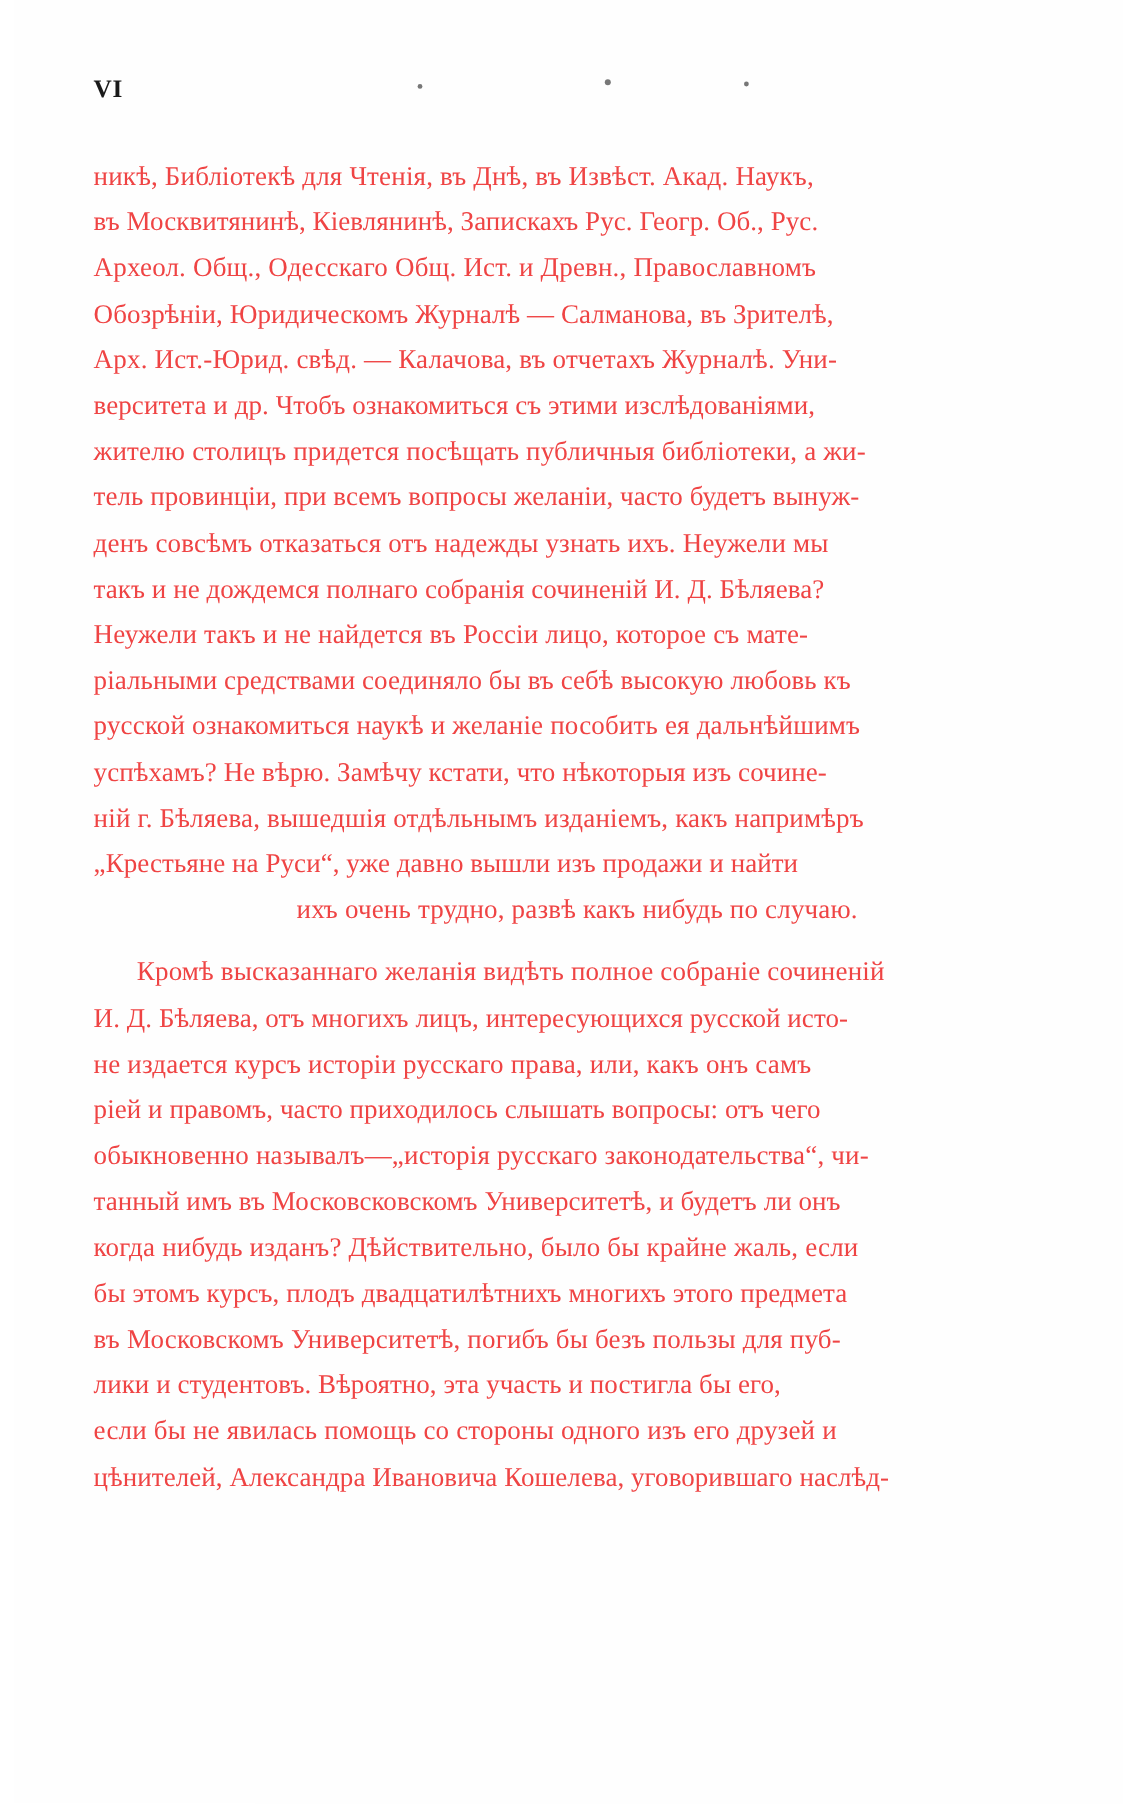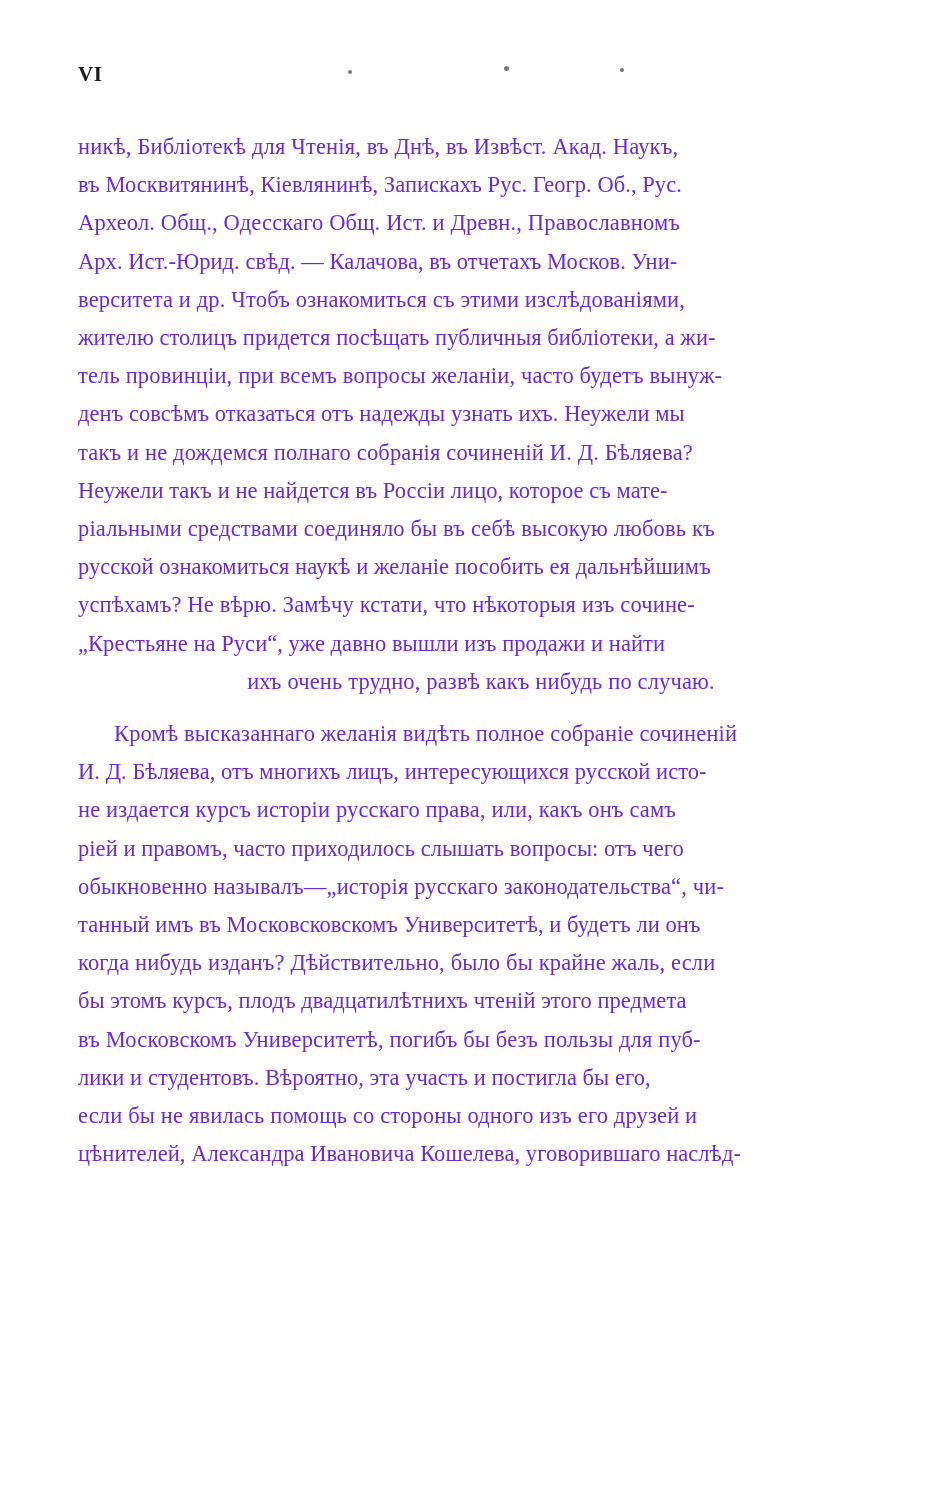--- a/index.html
+++ b/index.html
@@ -52,21 +52,21 @@
   }
   .para.second {
     margin-top: 14px;
     text-align: right;
   }
   .line {
     display: block;
     font-size: 22.5px;
     line-height: 38.2px;
     white-space: nowrap;
-    color: #6d28d9;
+    color: #ef4444;
     font-family: "Liberation Serif", serif;
   }
   .line.justify {
     display: flex;
     justify-content: space-between;
     white-space: nowrap;
   }
   .line.justify > span {
     display: inline-block;
   }
@@ -100,21 +100,24 @@
       <span class="line justify">
           <span>никѣ, Библіотекѣ для Чтенія, въ Днѣ, въ Извѣст. Акад. Наукъ,</span>
         </span>
       <span class="line justify">
           <span>въ Москвитянинѣ, Кіевлянинѣ, Запискахъ Рус. Геогр. Об., Рус.</span>
         </span>
       <span class="line justify">
           <span>Археол. Общ., Одесскаго Общ. Ист. и Древн., Православномъ</span>
         </span>
       <span class="line justify">
-          <span>Арх. Ист.-Юрид. свѣд. — Калачова, въ отчетахъ Москов. Уни-</span>
+          <span>Обозрѣніи, Юридическомъ Журналѣ — Салманова, въ Зрителѣ,</span>
+        </span>
+      <span class="line justify">
+          <span>Арх. Ист.-Юрид. свѣд. — Калачова, въ отчетахъ Журналѣ. Уни-</span>
         </span>
       <span class="line justify">
           <span>верситета и др. Чтобъ ознакомиться съ этими изслѣдованіями,</span>
         </span>
       <span class="line justify">
           <span>жителю столицъ придется посѣщать публичныя библіотеки, а жи-</span>
         </span>
       <span class="line justify">
           <span>тель провинціи, при всемъ вопросы желаніи, часто будетъ вынуж-</span>
         </span>
@@ -128,20 +131,23 @@
           <span>Неужели такъ и не найдется въ Россіи лицо, которое съ мате-</span>
         </span>
       <span class="line justify">
           <span>ріальными средствами соединяло бы въ себѣ высокую любовь къ</span>
         </span>
       <span class="line justify">
           <span>русской ознакомиться наукѣ и желаніе пособить ея дальнѣйшимъ</span>
         </span>
       <span class="line justify">
           <span>успѣхамъ? Не вѣрю. Замѣчу кстати, что нѣкоторыя изъ сочине-</span>
+        </span>
+      <span class="line justify">
+          <span>ній г. Бѣляева, вышедшія отдѣльнымъ изданіемъ, какъ напримѣръ</span>
         </span>
       <span class="line justify">
           <span>„Крестьяне на Руси“, уже давно вышли изъ продажи и найти</span>
         </span>
       <span class="line last">ихъ очень трудно, развѣ какъ нибудь по случаю.</span>
     </p>
 
     <p class="para second">
       <span class="line justify indent">
           <span>Кромѣ высказаннаго желанія видѣть полное собраніе сочиненій</span>
@@ -158,21 +164,21 @@
       <span class="line justify">
           <span>обыкновенно называлъ—„исторія русскаго законодательства“, чи-</span>
         </span>
       <span class="line justify">
           <span>танный имъ въ Московсковскомъ Университетѣ, и будетъ ли онъ</span>
         </span>
       <span class="line justify">
           <span>когда нибудь изданъ? Дѣйствительно, было бы крайне жаль, если</span>
         </span>
       <span class="line justify">
-          <span>бы этомъ курсъ, плодъ двадцатилѣтнихъ чтеній этого предмета</span>
+          <span>бы этомъ курсъ, плодъ двадцатилѣтнихъ многихъ этого предмета</span>
         </span>
       <span class="line justify">
           <span>въ Московскомъ Университетѣ, погибъ бы безъ пользы для пуб-</span>
         </span>
       <span class="line justify">
           <span>лики и студентовъ. Вѣроятно, эта участь и постигла бы его,</span>
         </span>
       <span class="line justify">
           <span>если бы не явилась помощь со стороны одного изъ его друзей и</span>
         </span>

